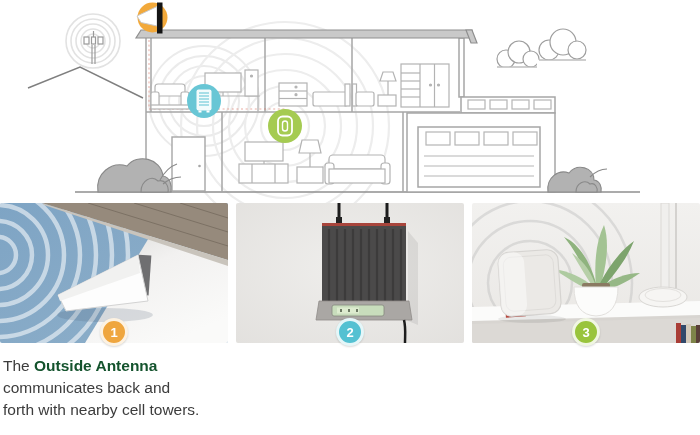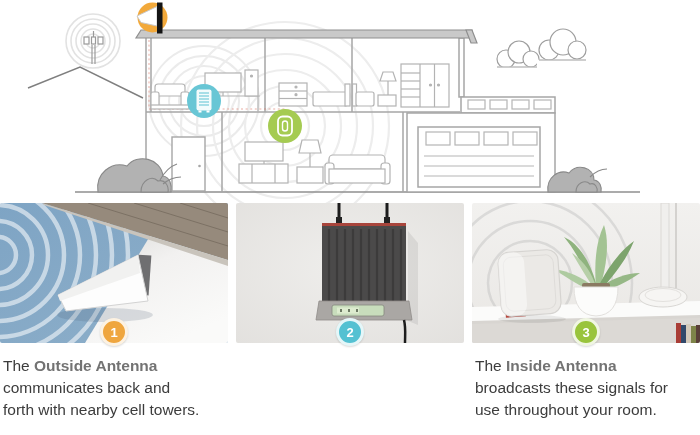--- a/index.html
+++ b/index.html
@@ -11,21 +11,21 @@
   .photo{position:relative;width:228px;height:140px;border-radius:2px;overflow:visible;}
   .photo svg{display:block;border-radius:2px;}
   .badge{position:absolute;left:50%;transform:translateX(-50%);bottom:-3px;
          width:22px;height:22px;border:3px solid rgba(255,255,255,0.85);border-radius:50%;
          display:flex;align-items:center;justify-content:center;
          color:#fff;font-weight:bold;font-size:13px;z-index:5;
          box-shadow:0 1px 2px rgba(0,0,0,0.15);}
   .badge-1{background:#EFA63F;} .badge-2{background:#54C1D2;} .badge-3{background:#99C43C;}
   .caption{margin:12px 2px 0 3px;font-size:15.5px;line-height:22px;color:#3c3c3c;
            white-space:pre-line;}
-  .caption b{color:#737373;}
+  .caption b{color:#14532d;}
 </style>
 </head>
 <body>
 
 <div class="page">
 
   <svg class="hero" viewBox="0 0 700 203">
 
     <g fill="none" stroke="#e2e2e2" stroke-width="1.6">
       <circle cx="93" cy="41" r="7"></circle>
@@ -371,19 +371,16 @@
           <g transform="rotate(-4 58 86)">
             <rect x="32" y="106" width="20" height="7" fill="#bf4a41"></rect>
             <rect x="28" y="48" width="60" height="64" rx="11" fill="#ebe9e6" stroke="#d6d4d1" stroke-width="1.2"></rect>
             <rect x="33" y="53" width="50" height="54" rx="8" fill="none" stroke="#dedcd9" stroke-width="1"></rect>
             <rect x="28" y="48" width="26" height="64" rx="11" fill="rgba(255,255,255,0.45)"></rect>
           </g>
           <ellipse cx="60" cy="116" rx="34" ry="4" fill="rgba(0,0,0,0.07)"></ellipse>
         </svg>
         <div class="badge badge-3" style="background-color: rgb(153, 196, 60);">3</div>
       </div>
-      <p class="caption"><span>The </span><b>Inside Antenna</b><span>
-broadcasts these signals for
-use throughout your room.</span></p>
     </div>
 
   </div>
 </div>
 
 </body></html>

